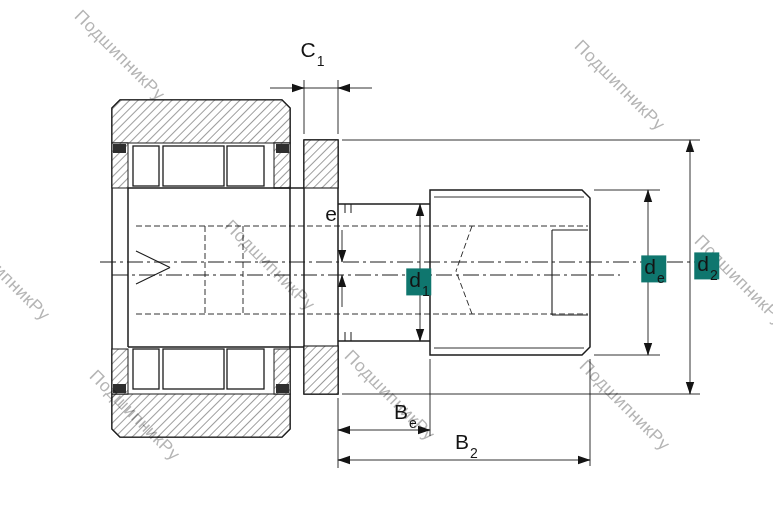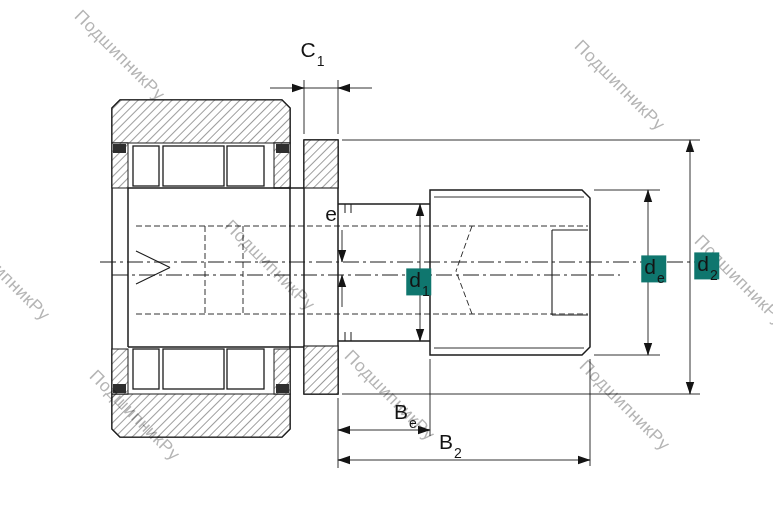--- a/index.html
+++ b/index.html
@@ -182,17 +182,17 @@
   </div>
 
   <div class="dim-label bg" style="left:707px; top:266px;">
     <span>d</span><sub>2</sub>
   </div>
 
   <div class="dim-label" style="left:405px; top:414px;">
     <span>B</span><sub>e</sub>
   </div>
 
-  <div class="dim-label" style="left:450px; top:444px;">
+  <div class="dim-label" style="left:466px; top:444px;">
     <span>B</span><sub>2</sub>
   </div>
 
 </div>
 
 </body></html>

